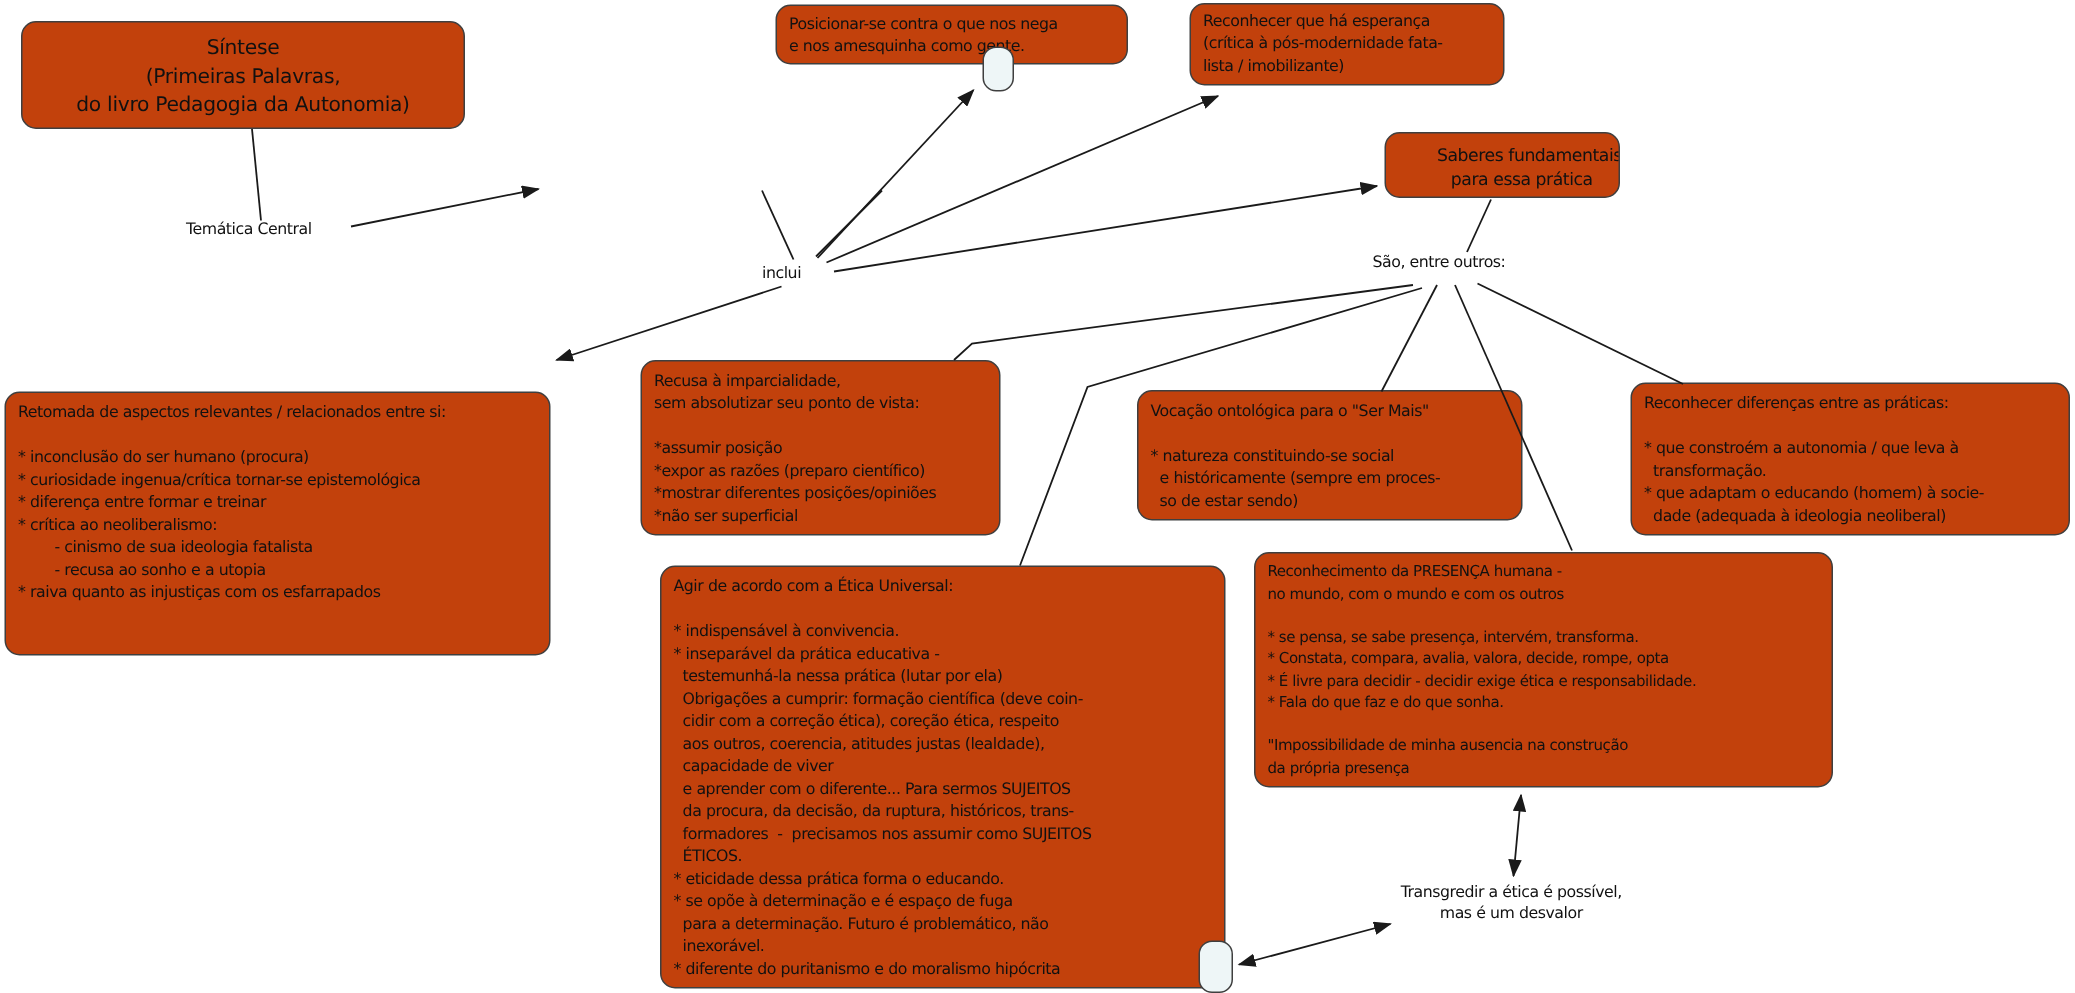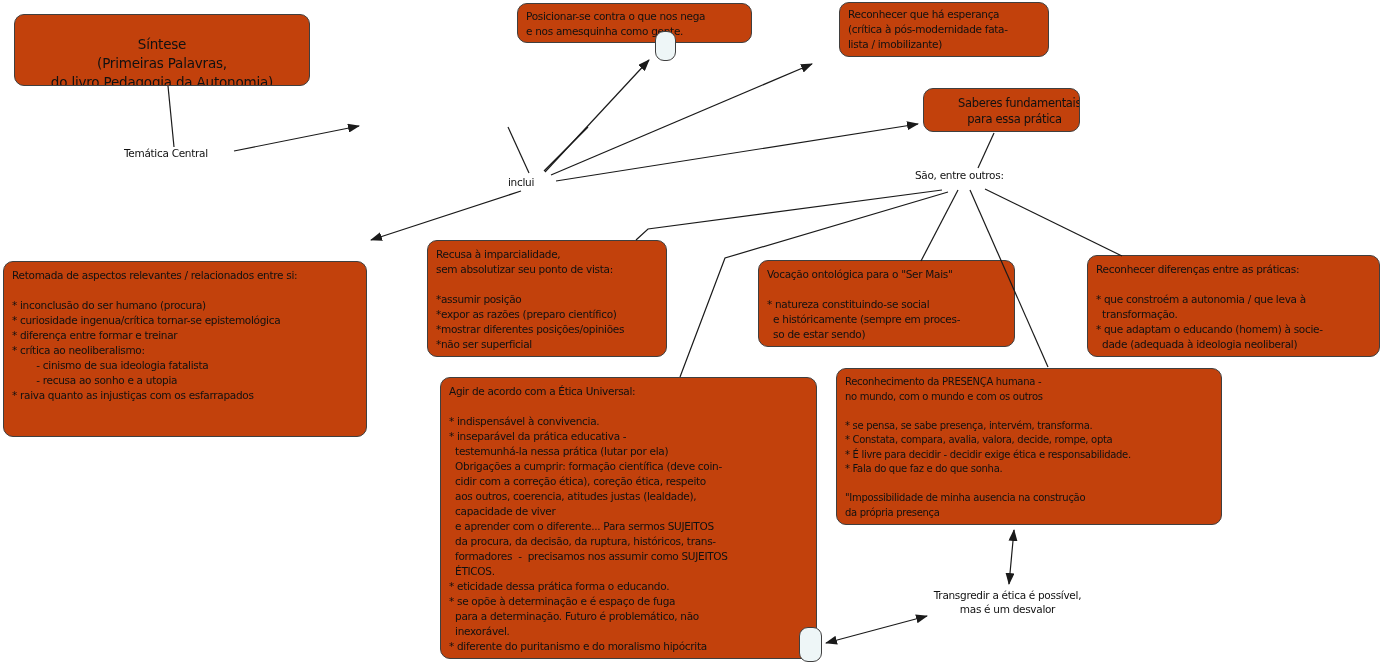--- a/index.html
+++ b/index.html
@@ -3,21 +3,21 @@
 <meta charset="utf-8">
 <style>
   html,body{margin:0;padding:0;background:#fff;}
   #canvas{position:relative;width:1383px;height:662px;background:#ffffff;overflow:hidden;
           font-family:"DejaVu Sans",sans-serif;}
   .box{position:absolute;background:#c2410c;border:1px solid #3f3f3f;border-radius:10px;
        padding:6px 8px;box-sizing:border-box;color:#111;
        font:10.5px/15px "DejaVu Sans",sans-serif;letter-spacing:-0.3px;
        white-space:pre;overflow:hidden;z-index:1;}
   .center{text-align:center;}
-  .big{font-size:13.5px;line-height:19px;letter-spacing:-0.2px;padding-top:20px;}
+  .big{font-size:13.5px;line-height:19px;letter-spacing:-0.2px;padding-top:8px;}
   .med{font-size:13px;line-height:19px;letter-spacing:-0.2px;padding-top:5px;}
   .semi{font-size:11.5px;line-height:16px;padding-left:34px;}
   .tight{font-size:10px;line-height:14.5px;letter-spacing:-0.3px;}
   .lbl{position:absolute;color:#111;font:10.5px/14px "DejaVu Sans",sans-serif;
        letter-spacing:-0.3px;white-space:pre;z-index:3;}
   .mini{position:absolute;background:#eef6f7;border:1px solid #3f3f3f;border-radius:9px;
         z-index:4;}
   #edge-layer{position:absolute;left:0;top:0;width:1383px;height:662px;z-index:2;
         pointer-events:none;}
 </style>
@@ -51,21 +51,21 @@
     </svg>
 
   <div class="box big center" style="left:14px;top:14px;width:296px;height:72px;">Síntese
 (Primeiras Palavras,
 do livro Pedagogia da Autonomia)</div>
 
 
   <div class="box" style="left:517px;top:3px;width:235px;height:40px;padding-top:5px;">Posicionar-se contra o que nos nega
 e nos amesquinha como gente.</div>
 
-  <div class="box" style="left:793px;top:2px;width:210px;height:55px;padding-top:4px;margin-left:46px;">Reconhecer que há esperança
+  <div class="box" style="left:793px;top:2px;width:210px;height:55px;padding-top:4px;">Reconhecer que há esperança
 (crítica à pós-modernidade fata-
 lista / imobilizante)</div>
 
   <div class="box semi center" style="left:923px;top:88px;width:157px;height:44px;">Saberes fundamentais
 para essa prática</div>
 
   <div class="box" style="left:3px;top:217px;width:364px;height:176px;margin-top:44px;">Retomada de aspectos relevantes / relacionados entre si:
 
 * inconclusão do ser humano (procura)
 * curiosidade ingenua/crítica tornar-se epistemológica

